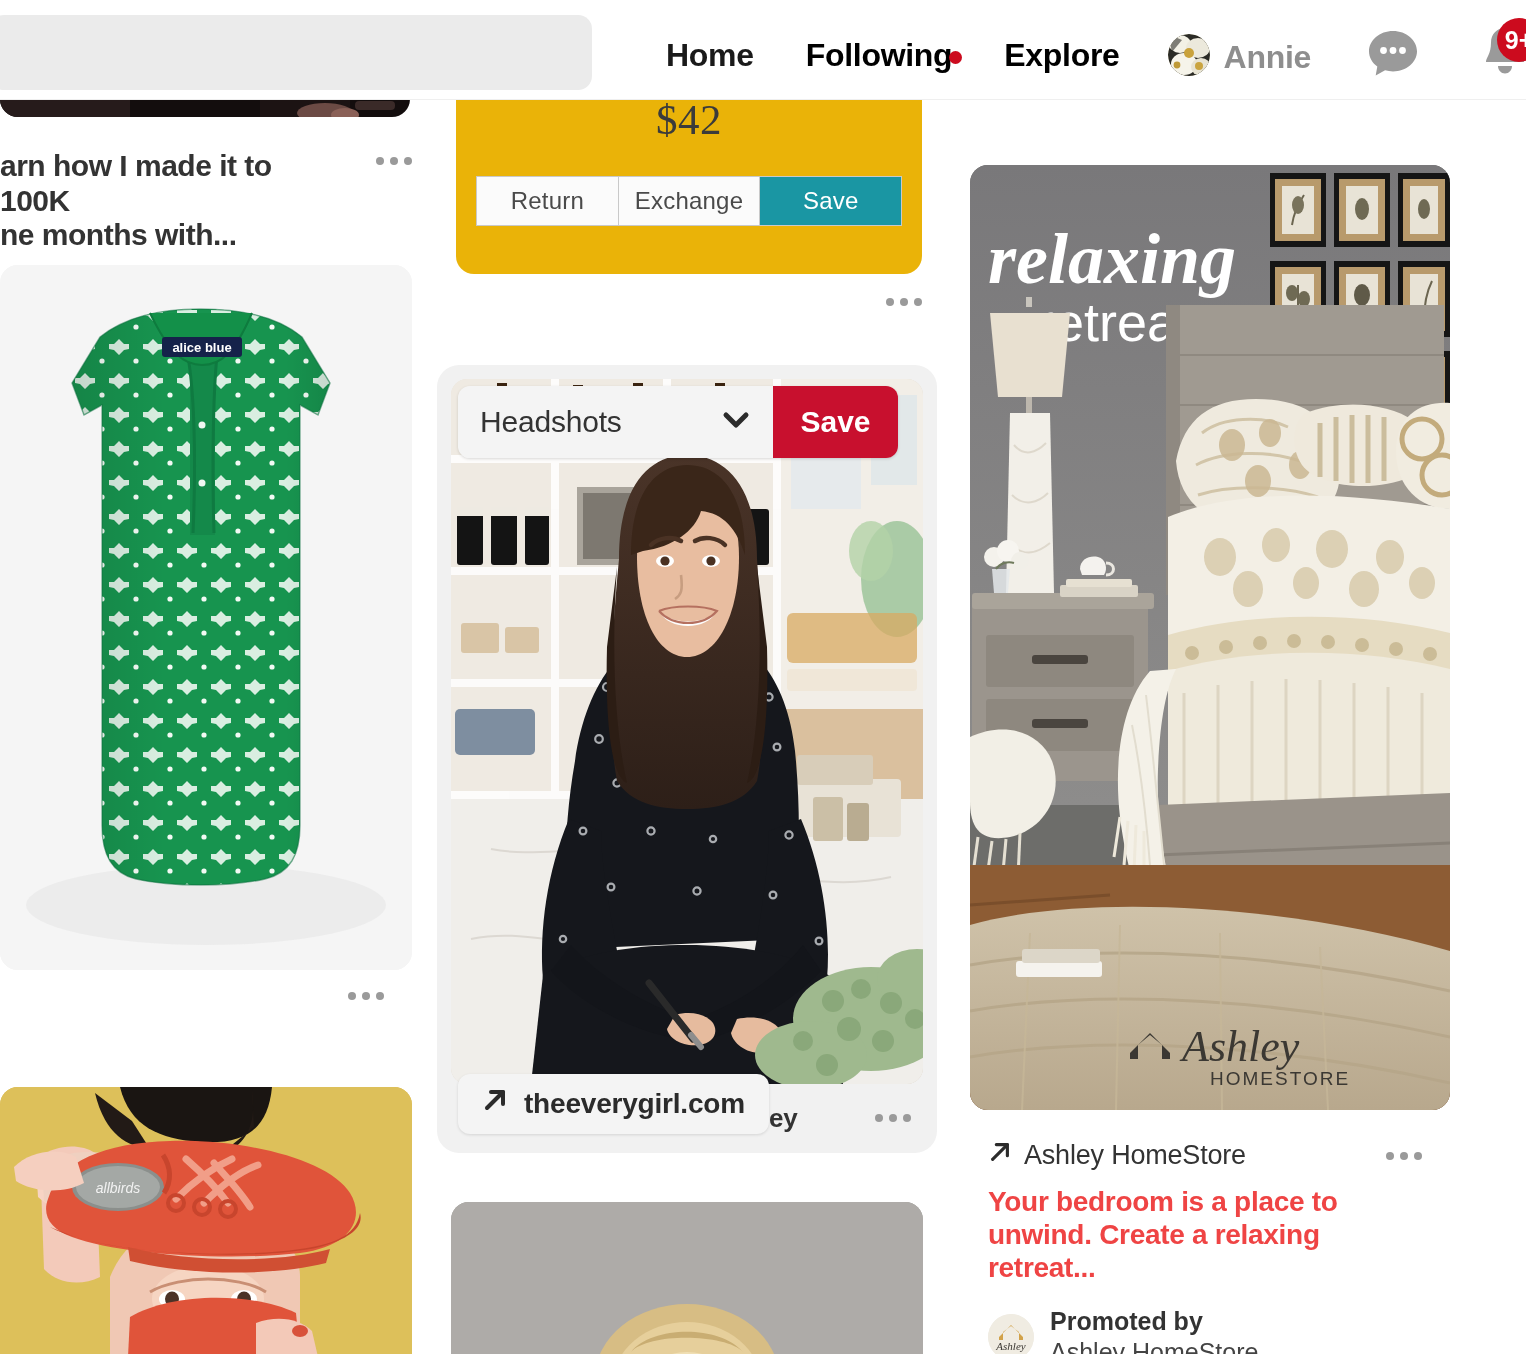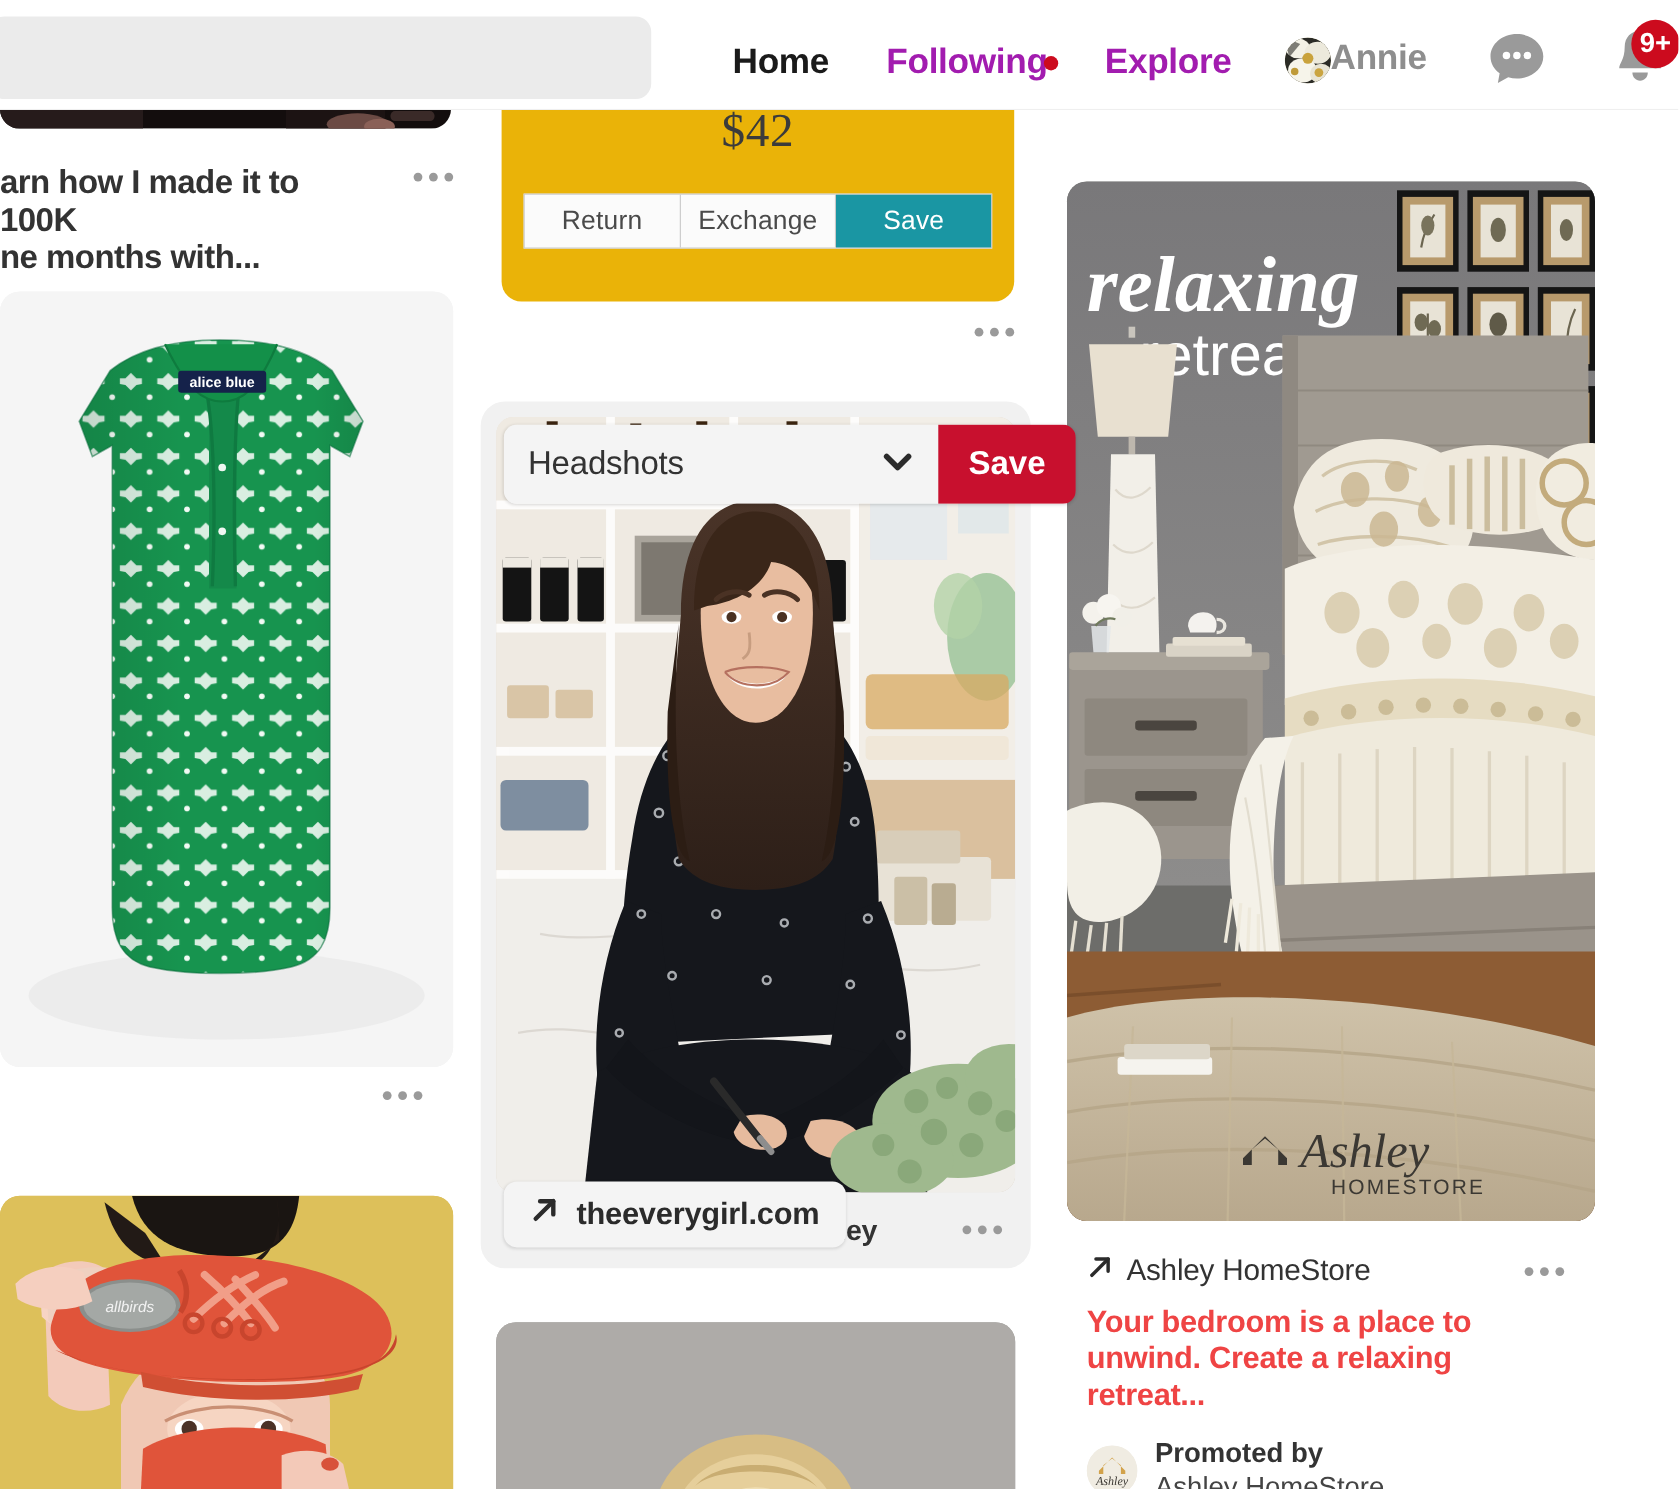--- a/index.html
+++ b/index.html
@@ -36,38 +36,39 @@
     position: absolute;
     left: 640px; top: 0;
     height: 86px;
     display: flex;
     align-items: center;
     gap: 0px;
   }
   .nav-item {
     font-size: 32px;
     font-weight: bold;
-    color: #a21caf;
+    color: #000000;
     letter-spacing: -0.3px;
     position: relative;
     padding: 0 26px;
     cursor: pointer;
     white-space: nowrap;
   }
   .nav-item.active { color: #1a1a1a; }
   .nav-dot {
     position: absolute;
     right: 16px; top: 14px;
     width: 13px; height: 13px;
     border-radius: 50%;
     background: #cc0b1e;
   }
   .nav-user {
     display: flex;
-    align-items: flex-start;
+    align-items: flex-end;
+    gap: 14px;
     padding: 0 22px;
     cursor: pointer;
   }
   .avatar {
     width: 42px; height: 42px;
     border-radius: 50%;
     overflow: hidden;
     flex: 0 0 auto;
     background: #d8d2b8;
     position: relative;
@@ -228,21 +229,21 @@
   }
   .pin-tara .imgwrap {
     width: 472px; height: 705px;
     border-radius: 16px;
     overflow: hidden;
     position: relative;
   }
   .save-row {
     position: absolute;
     top: 21px; left: 21px;
-    width: 520px; height: 72px;
+    width: 440px; height: 72px;
     display: flex;
     border-radius: 12px;
     overflow: hidden;
     z-index: 5;
     box-shadow: 0 1px 3px rgba(0,0,0,.15);
   }
   .board-select {
     flex: 1;
     background: #f4f4f4;
     display: flex; align-items: center;

